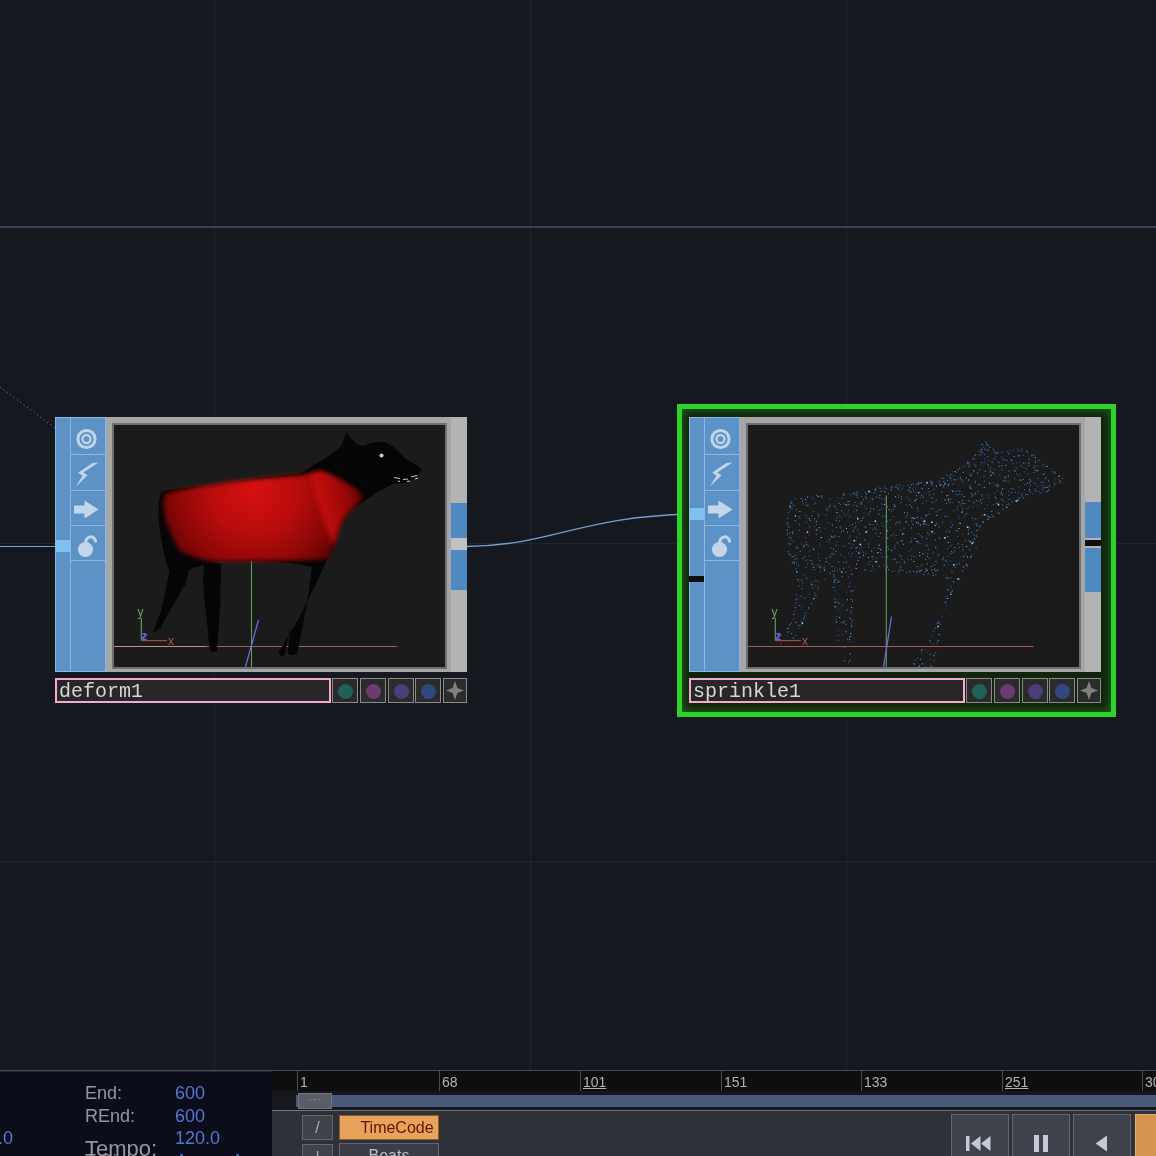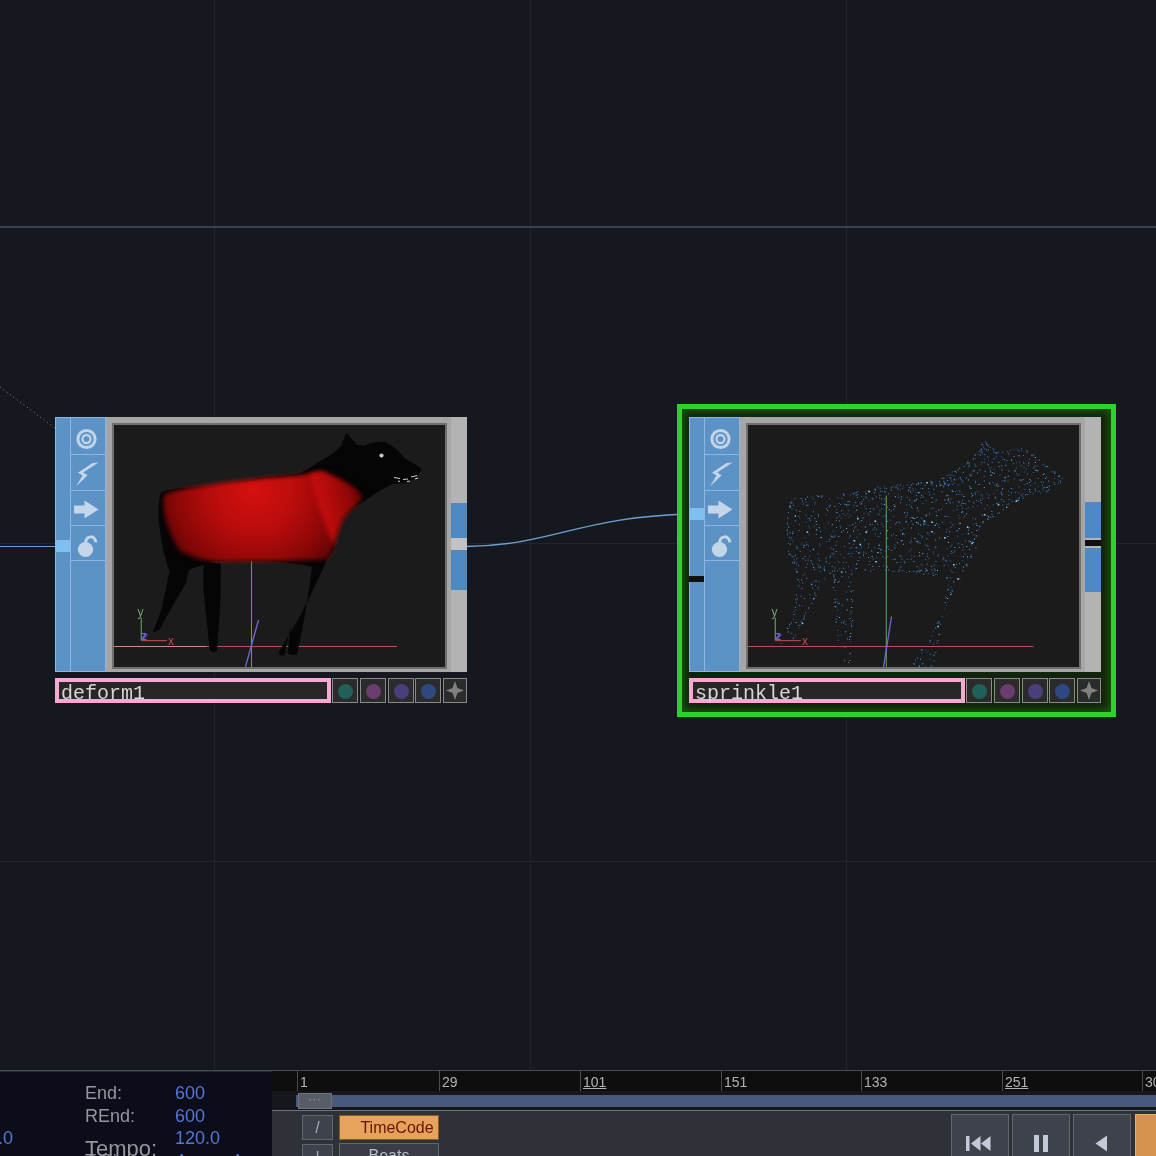--- a/index.html
+++ b/index.html
@@ -13,21 +13,21 @@
 .node{position:absolute;width:412px;height:286px;}
 .ncol{position:absolute;left:0;top:0;width:15px;height:255px;background:#5d92c6;border:1px solid #8ab7e3;border-right:none;}
 .icol{position:absolute;left:15px;top:0;width:36px;height:255px;background:#5d92c6;border:1px solid #8ab7e3;}
 .icell{position:absolute;left:0;width:34px;border-bottom:1px solid #8ab7e3;}
 .intab{position:absolute;left:1px;top:123px;width:14px;height:12px;background:#7fc0f0;}
 .vframe{position:absolute;left:51px;top:0;width:345px;height:255px;background:#a6a6a6;}
 .vint{position:absolute;left:8px;top:8px;width:331px;height:242px;background:#1b1b1b;outline:2px solid #6f6f6f;overflow:hidden;}
 .rstrip{position:absolute;left:396px;top:0;width:16px;height:255px;background:#b3b3b3;}
 .rblk{position:absolute;left:0;width:16px;background:#4f89c2;}
 .nbar{position:absolute;left:0;top:261px;height:25px;}
-.nbox{position:absolute;left:0;top:0;width:276px;height:25px;background:#272727;border:4px solid #f9a8d4;color:#d6d6d6;font-family:"Liberation Mono",monospace;font-size:20px;line-height:23px;padding-left:2px;}
+.nbox{position:absolute;left:0;top:0;width:276px;height:25px;background:#272727;border:2px solid #f9a8d4;color:#d6d6d6;font-family:"Liberation Mono",monospace;font-size:20px;line-height:23px;padding-left:2px;}
 .cbox{position:absolute;top:0;width:26px;height:25px;background:#2b2b2b;border:1px solid #8a8a8a;}
 .cdot{position:absolute;left:4.5px;top:4.5px;width:15px;height:15px;border-radius:50%;opacity:0.68;}
 
 #selframe{position:absolute;left:677px;top:404px;width:439px;height:313px;border:5px solid #2cd32c;background:#10230b;box-shadow:inset 0 0 8px 2px #1e5a14;}
 
 #tl{position:absolute;left:0;top:1070px;width:1156px;height:74px;background:#272a31;}
 #tl-topline{position:absolute;left:0;top:0;width:1156px;height:1px;background:#454a57;}
 #tl-left{position:absolute;left:0;top:2px;width:272px;height:84px;background:#0c0d1a;}
 #ruler{position:absolute;left:272px;top:1px;width:884px;height:20px;background:#0e0e0e;}
 .rtick{position:absolute;top:0;width:1px;height:20px;background:#4c4c4c;}
@@ -288,21 +288,21 @@
       <div style="position:absolute;left:175px;top:56px;color:#5577d4;font-size:18px;">120.0</div>
       <div style="position:absolute;left:85px;top:79px;color:#96969c;font-size:18px;">T Sig:</div>
       <div style="position:absolute;left:175px;top:79px;color:#5577d4;font-size:18px;">4 -</div>
       <div style="position:absolute;left:231px;top:79px;color:#5577d4;font-size:18px;">4</div>
       <div style="position:absolute;left:-12px;top:56px;color:#5577d4;font-size:18px;">1.0</div>
     </div>
     <div id="ruler">
       <div class="rtick" style="left:25px;"></div>
         <div class="rlab" style="left:28px;">1</div>
       <div class="rtick" style="left:167px;"></div>
-        <div class="rlab" style="left:170px;">29</div>
+        <div class="rlab" style="left:170px;">68</div>
       <div class="rtick" style="left:308px;"></div>
         <div class="rlab" style="left:311px;text-decoration:underline;">101</div>
       <div class="rtick" style="left:449px;"></div>
         <div class="rlab" style="left:452px;">151</div>
       <div class="rtick" style="left:589px;"></div>
         <div class="rlab" style="left:592px;">133</div>
       <div class="rtick" style="left:730px;"></div>
         <div class="rlab" style="left:733px;text-decoration:underline;">251</div>
       <div class="rtick" style="left:870px;"></div>
         <div class="rlab" style="left:873px;">301</div>

